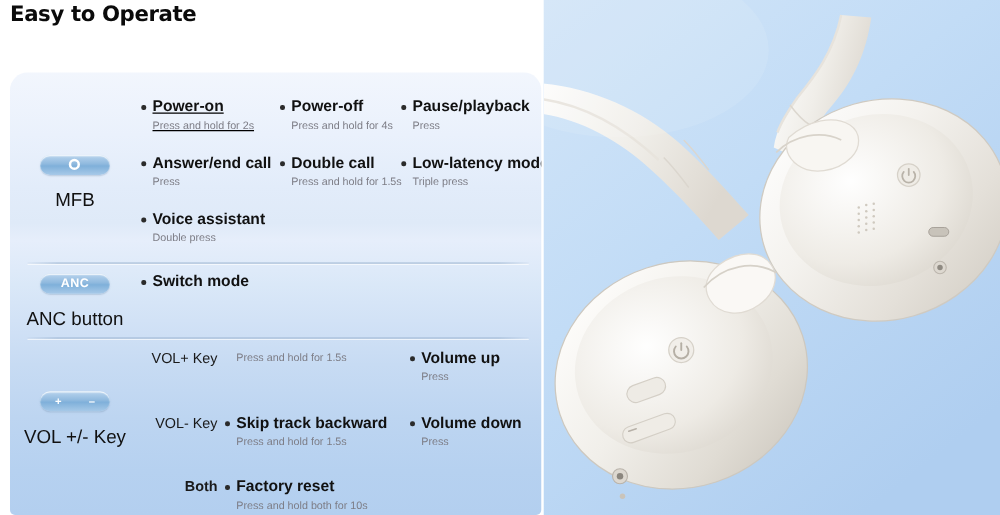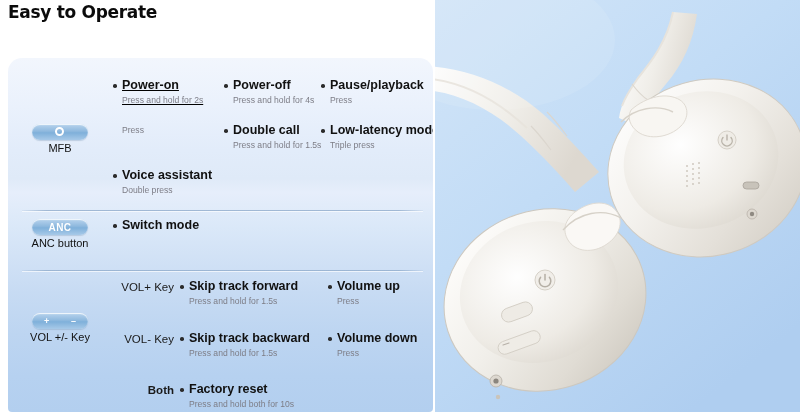--- a/index.html
+++ b/index.html
@@ -82,22 +82,22 @@
   }
   .key-pill .plus{left:12px;}
   .key-pill .minus{right:12px;}
   .key-pill .anc-txt{
     position:absolute;left:0;right:0;top:50%;
     transform:translateY(-50%);
     font-size:10px;font-weight:bold;color:#ffffff;
     letter-spacing:.4px;
   }
   .key-caption{
-    margin-top:2px;
-    font-size:11px;
+    margin-top:12px;
+    font-size:15px;
     color:#111111;
     white-space:nowrap;
   }
 
   
   .cell{position:absolute;}
   .cell .title{
     font-size:12.5px;
     font-weight:bold;
     color:#111111;
@@ -164,20 +164,21 @@
     <div class="cell" style="left:216px; top:20px;">
       <div class="title">Power-off</div>
       <div class="sub">Press and hold for 4s</div>
     </div>
     <div class="cell" style="left:313px; top:20px;">
       <div class="title">Pause/playback</div>
       <div class="sub">Press</div>
     </div>
 
     <div class="cell" style="left:105px; top:65px;">
+      <div class="title">Answer/end call</div>
       <div class="sub">Press</div>
     </div>
     <div class="cell" style="left:216px; top:65px;">
       <div class="title">Double call</div>
       <div class="sub">Press and hold for 1.5s</div>
     </div>
     <div class="cell" style="left:313px; top:65px;">
       <div class="title">Low-latency mode</div>
       <div class="sub">Triple press</div>
     </div>
@@ -211,21 +212,20 @@
     <div class="keycol" style="top:255px;">
       <div class="key-pill">
         <span class="plus">+</span>
         <span class="minus">–</span>
       </div>
       <div class="key-caption">VOL +/- Key</div>
     </div>
 
     <div class="subkey" style="left:98px; top:223px; width:68px;">VOL+ Key</div>
     <div class="cell" style="left:172px; top:221px;">
-      <div class="title">Skip track forward</div>
       <div class="sub">Press and hold for 1.5s</div>
     </div>
     <div class="cell" style="left:320px; top:221px;">
       <div class="title">Volume up</div>
       <div class="sub">Press</div>
     </div>
 
     <div class="subkey" style="left:98px; top:275px; width:68px;">VOL- Key</div>
     <div class="cell" style="left:172px; top:273px;">
       <div class="title">Skip track backward</div>

